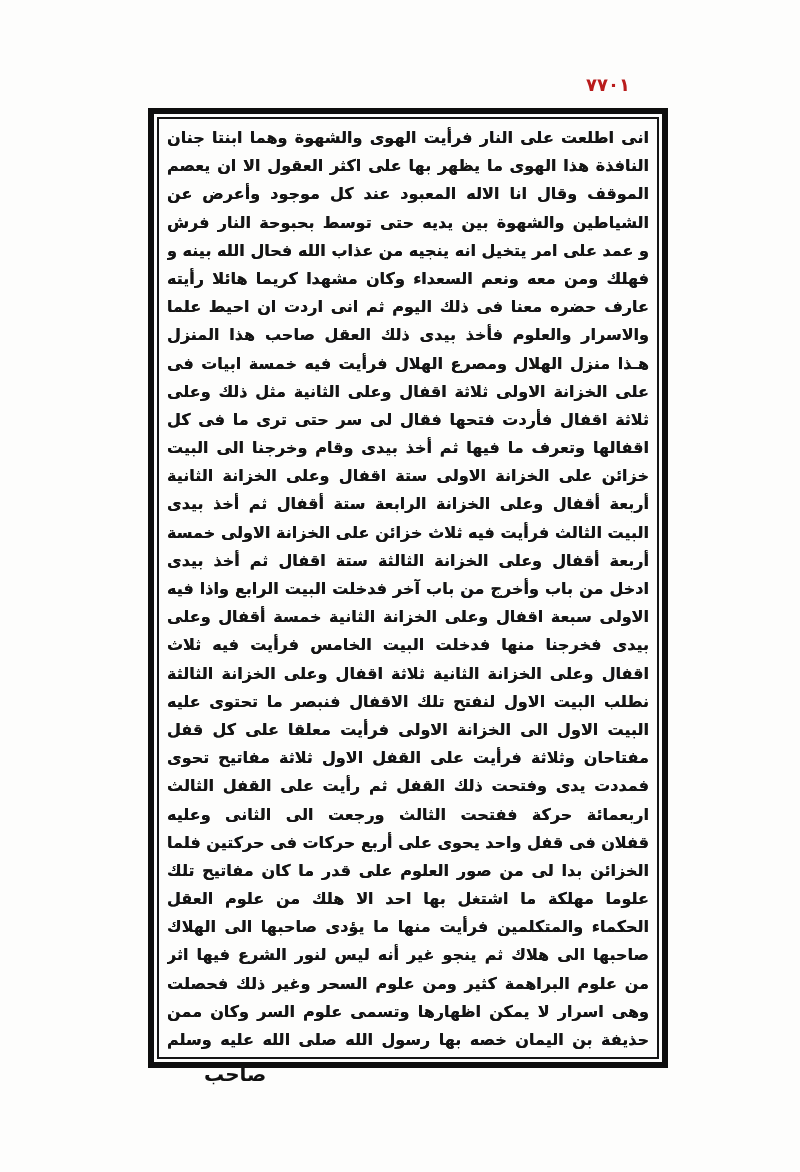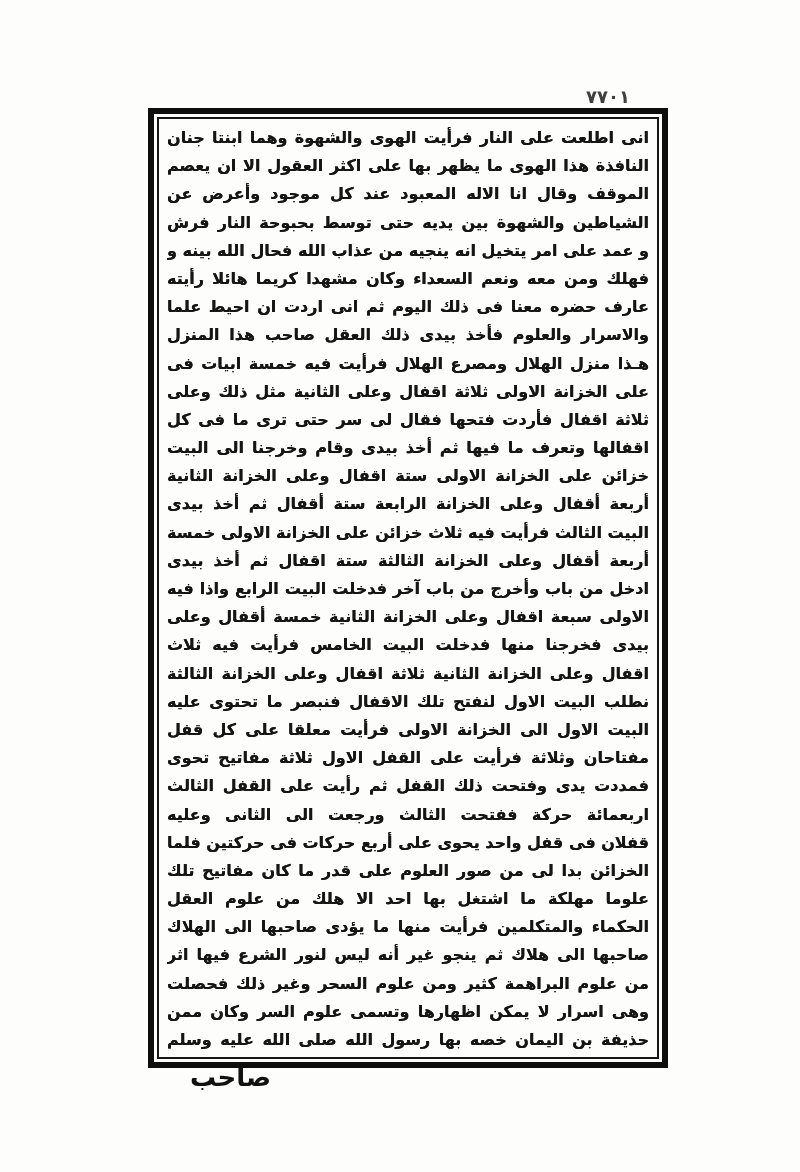--- a/index.html
+++ b/index.html
@@ -17,23 +17,22 @@
   }
 
   
   .page-number {
     position: absolute;
     top: 74px;
     right: 170px;
     font-size: 18px;
     font-weight: 700;
     letter-spacing: 2px;
-    color: #404040;
+    color: #b91c1c;
     direction: rtl;
-    margin-top: 12px;
   }
 
   
   .frame-outer {
     position: absolute;
     left: 148px;
     top: 108px;
     width: 520px;
     height: 960px;
     border: 6px solid #0e0e0e;
@@ -65,23 +64,23 @@
     text-align: justify;
     text-align-last: justify;
     color: #151515;
     
     text-shadow: 0 0 0.4px #222;
   }
 
   
   .catchword {
     position: absolute;
-    left: 190px;
+    left: 204px;
     top: 1062px;
-    font-size: 26px;
+    font-size: 20px;
     font-weight: 700;
     direction: rtl;
     color: #111;
   }
 </style>
 </head>
 <body>
 
 <div class="page">
 

